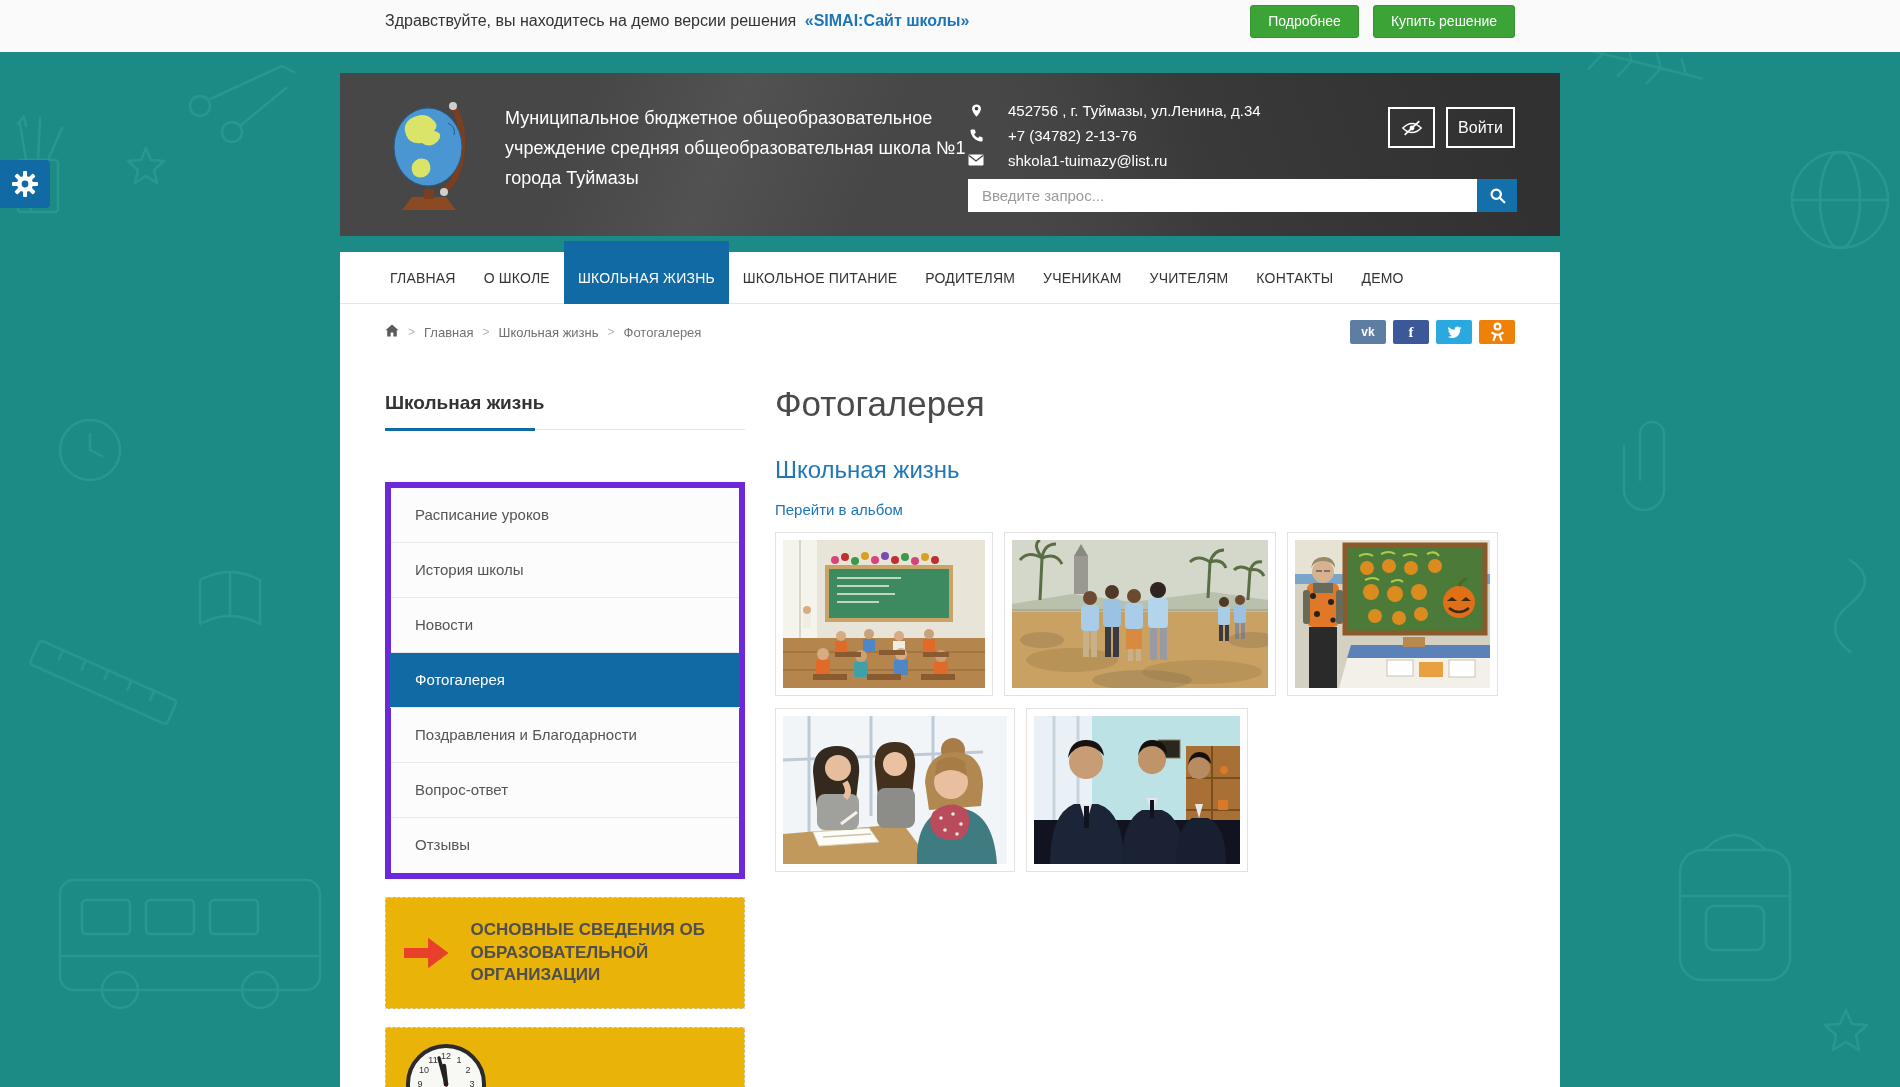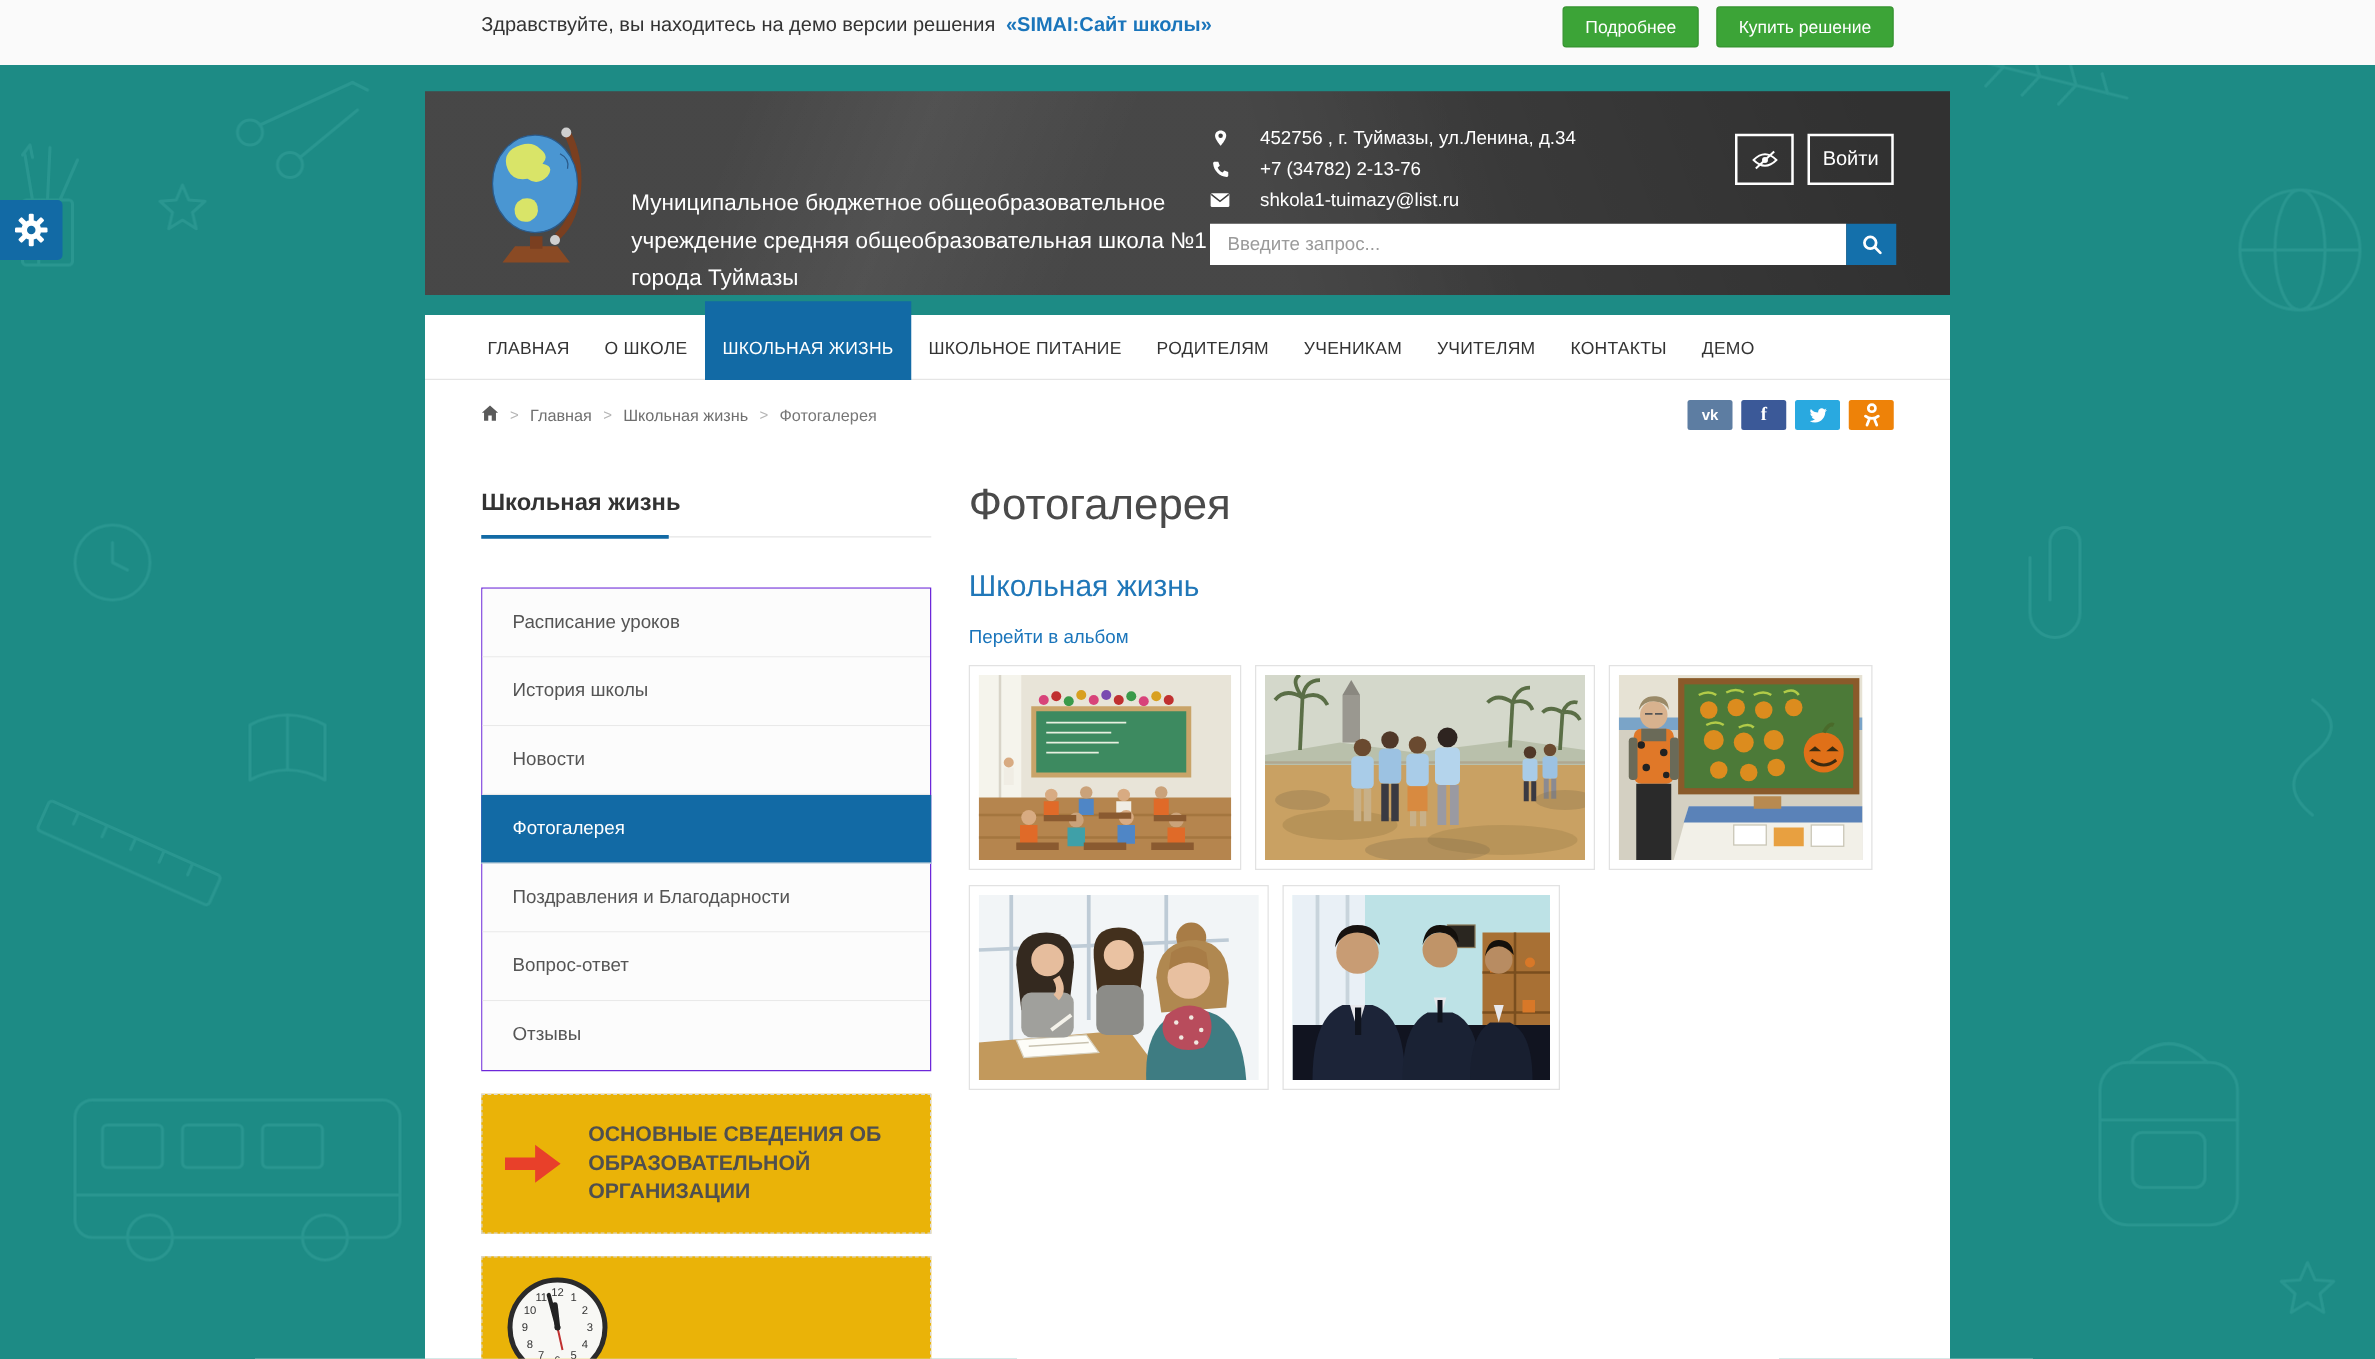--- a/index.html
+++ b/index.html
@@ -43,21 +43,21 @@
     height: 163px; position: relative; color: #fff;
     background-color: #3d3d3d;
     background-image:
       linear-gradient(112deg, rgba(255,255,255,0) 20%, rgba(255,255,255,0.06) 32%, rgba(255,255,255,0) 45%),
       linear-gradient(250deg, rgba(0,0,0,0.20) 5%, rgba(0,0,0,0) 40%),
       linear-gradient(75deg, rgba(255,255,255,0.05) 55%, rgba(255,255,255,0) 70%);
   }
   .logo { position: absolute; left: 48px; top: 24px; cursor: pointer; }
   .school-name {
     position: absolute; left: 165px; top: 30px; width: 470px;
-    font-size: 18px; line-height: 30px; color: #fff; margin-top: 44px;
+    font-size: 18px; line-height: 30px; color: #fff;
   }
   .contacts { position: absolute; left: 628px; top: 26px; font-size: 15px; }
   .contacts .c-row { display: flex; align-items: center; gap: 24px; height: 22px; margin-bottom: 3px; }
   .contacts .c-ic { width: 16px; display: flex; justify-content: center; }
   .contacts a { color: #fff; text-decoration: none; }
   .hdr-buttons { position: absolute; top: 34px; right: 45px; display: flex; gap: 11px; }
   .btn-outline {
     background: transparent; border: 2px solid #fff; color: #fff; height: 41px;
     display: flex; align-items: center; justify-content: center; cursor: pointer;
     font-size: 16px; font-family: "Liberation Sans", sans-serif;
@@ -102,21 +102,21 @@
   .soc-fb { background: #3b5998; font-size: 15px; font-family: "Liberation Serif", serif; }
   .soc-tw { background: #29a9e0; }
   .soc-ok { background: #ee8208; }
 
   
   .content-row { background: #fff; display: flex; padding: 0 45px 220px; }
   .sidebar { width: 360px; margin-right: 30px; padding-top: 32px; flex-shrink: 0; }
   .sidebar-title { font-size: 19px; font-weight: bold; color: #333; }
   .title-rule { position: relative; height: 3px; margin-top: 13px; border-bottom: 1px solid #e5e5e5; }
   .title-rule::before { content: ""; position: absolute; left: 0; bottom: -2px; width: 150px; height: 3px; background: #126aa5; }
-  .side-menu { list-style: none; margin-top: 40px; border: 1px solid #6d28d9; }
+  .side-menu { list-style: none; margin-top: 52px; border: 6px solid #6d28d9; }
   .side-menu li {
     height: 55px; line-height: 54px; padding-left: 24px; font-size: 15px; color: #555;
     background: #fcfcfc; border-bottom: 1px solid #e9e9e9; cursor: pointer;
   }
   .side-menu li:last-child { border-bottom: none; }
   .side-menu li.active { background: #126aa5; color: #fff; margin: 0 -1px; padding-left: 25px; }
   .widget {
     margin-top: 18px; border: 1px dashed #d8d8d8; min-height: 112px; display: flex;
     align-items: center; padding: 14px 18px; gap: 22px; cursor: pointer; background: #eab308;
   }

